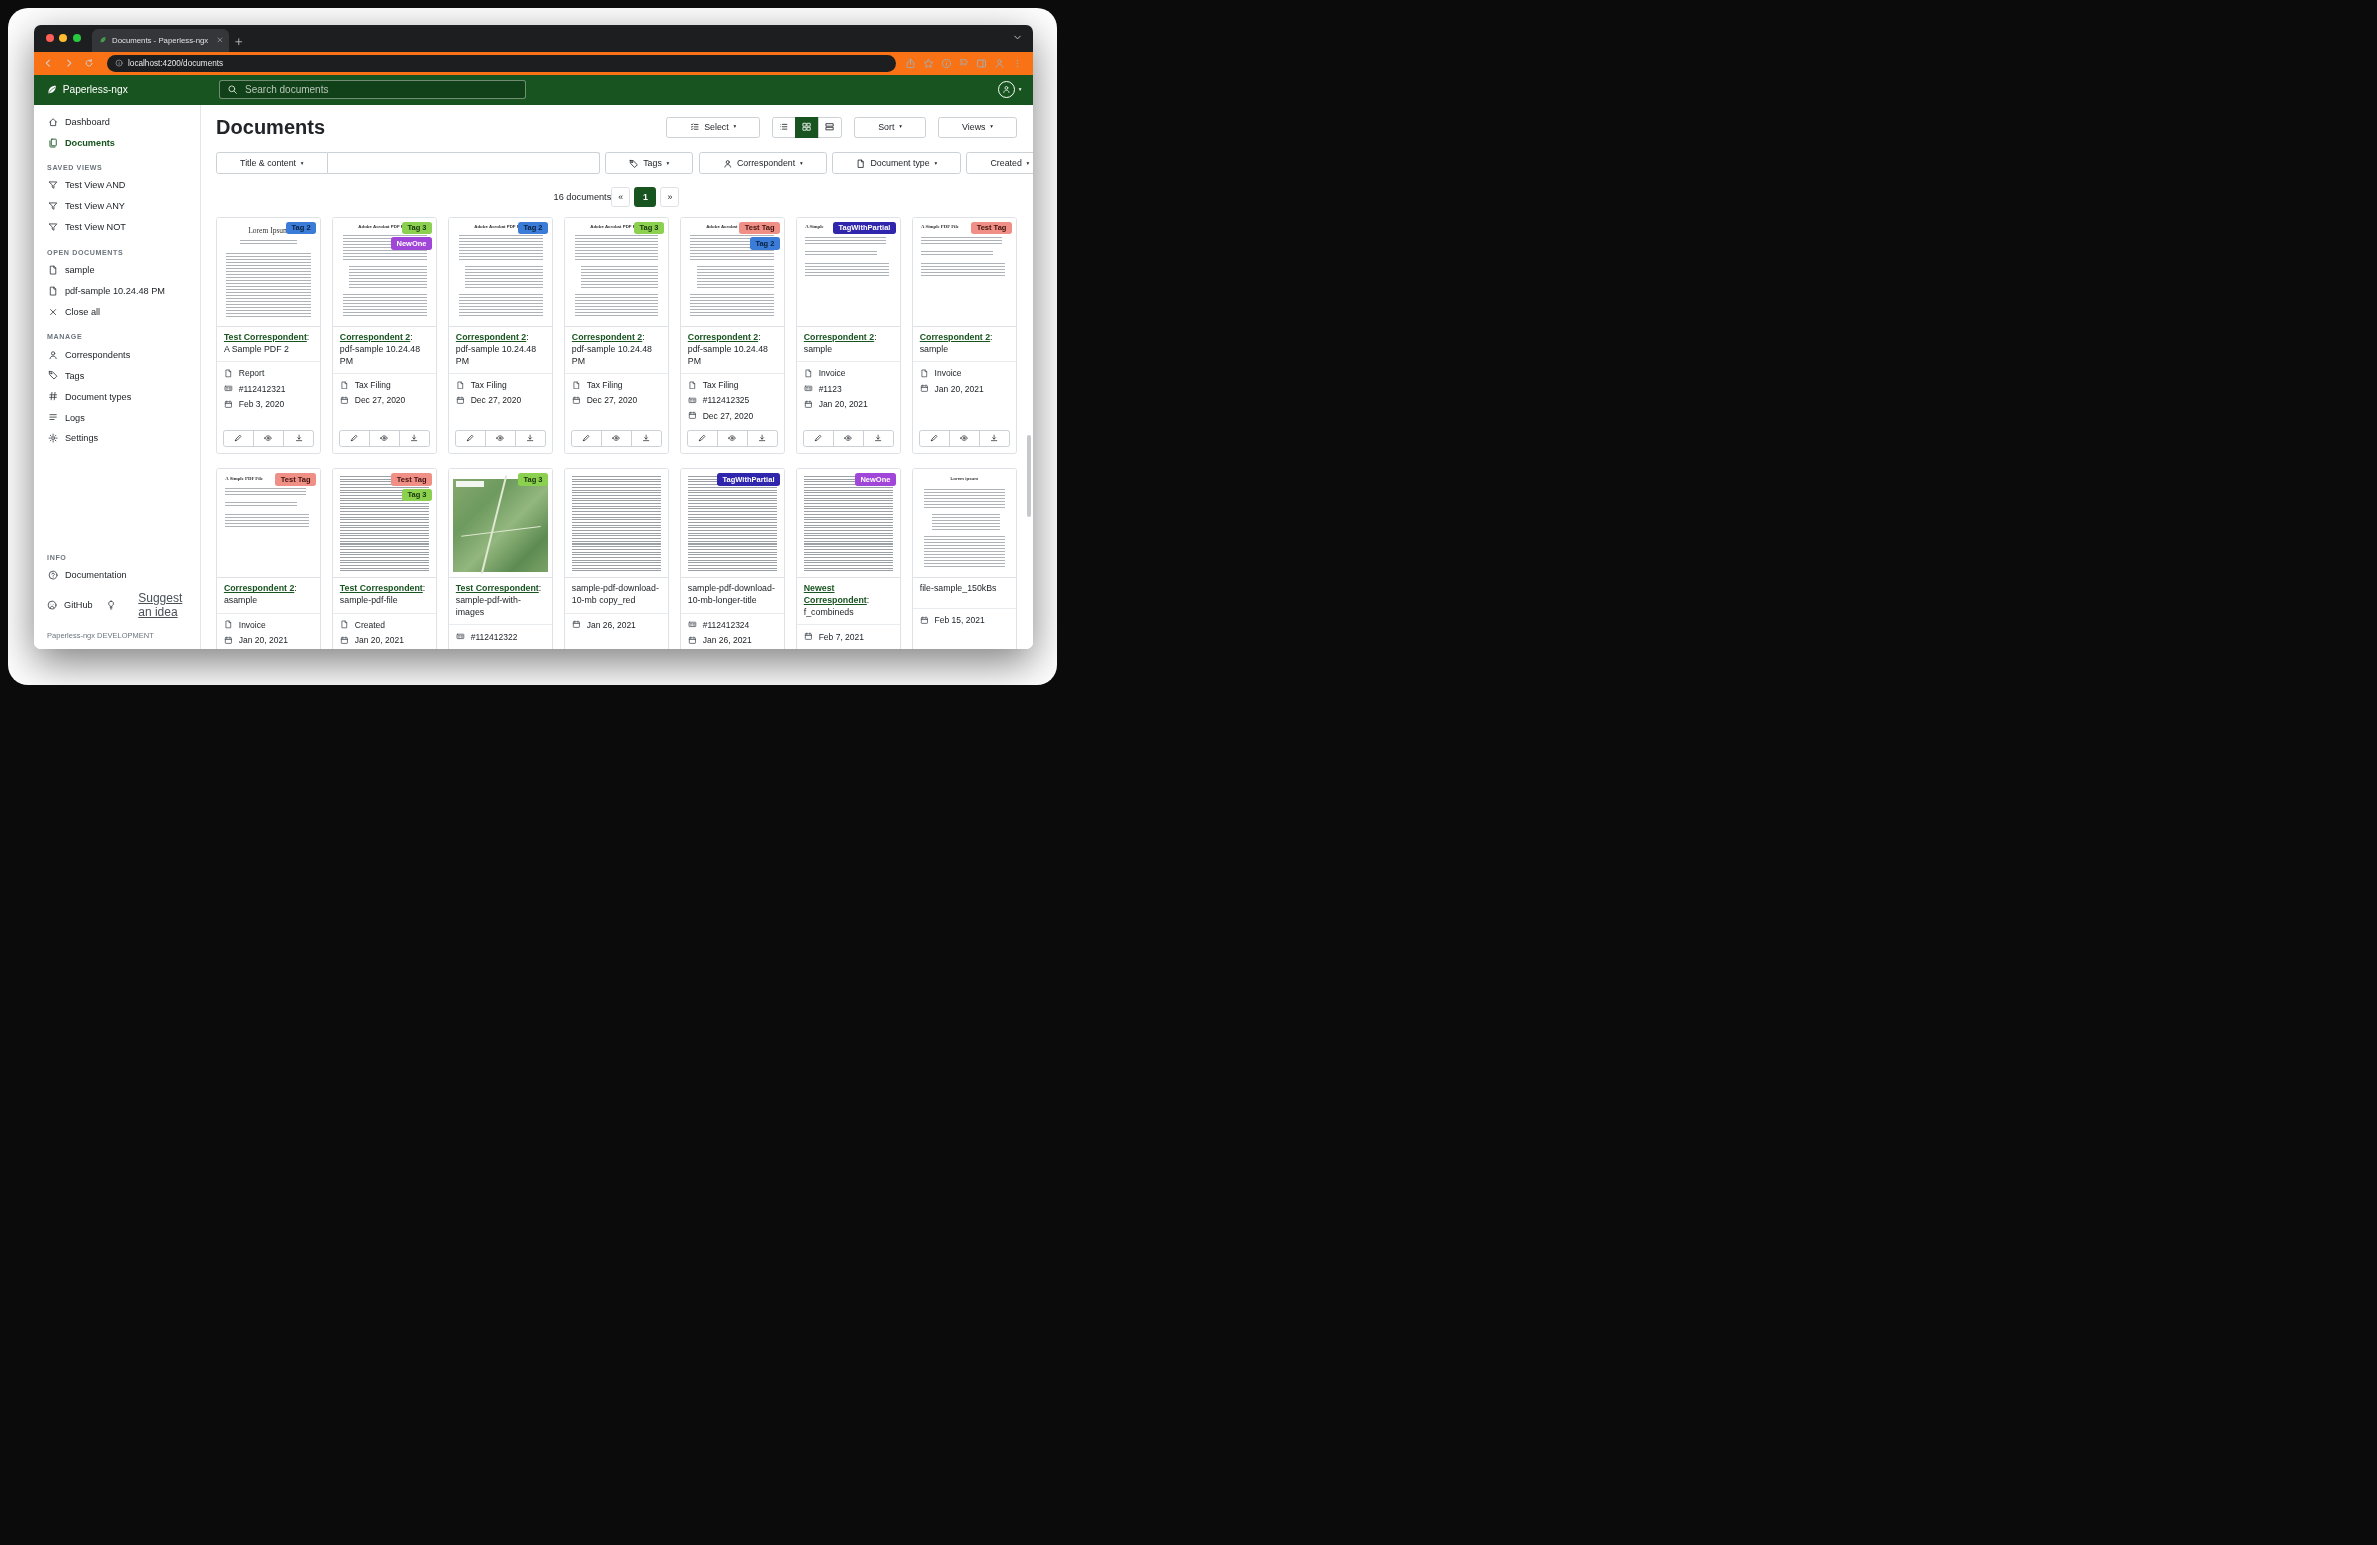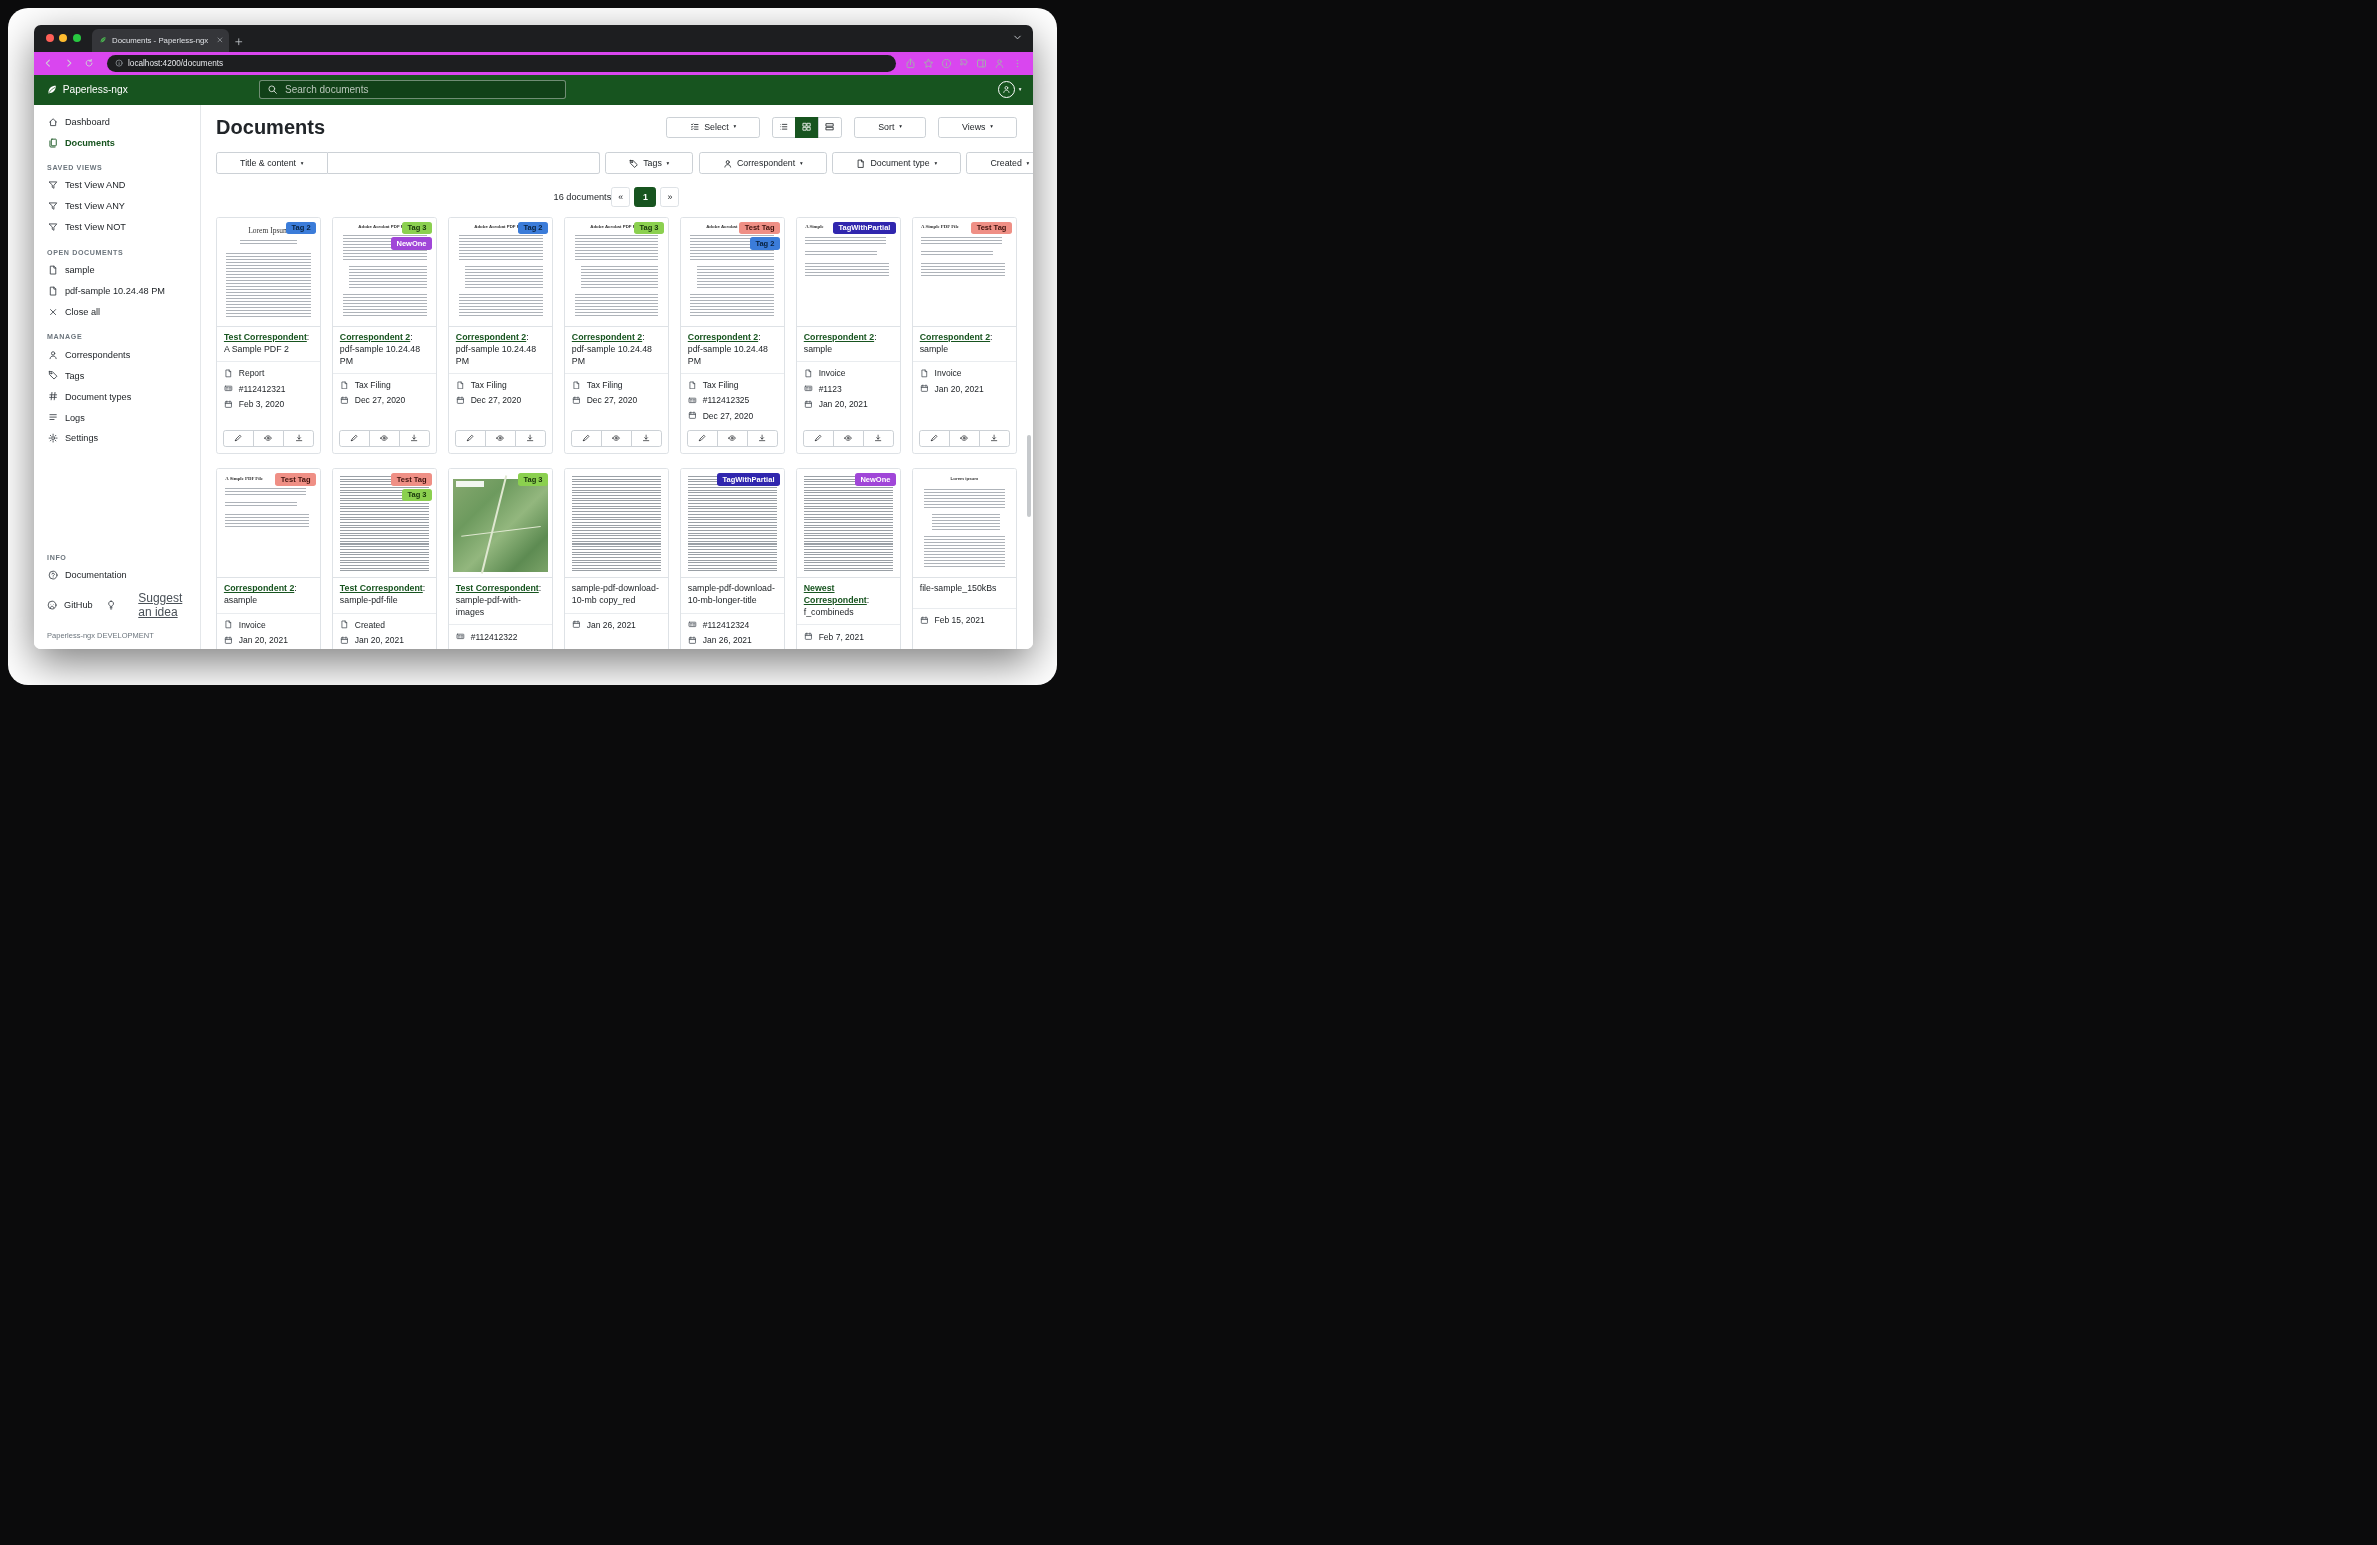--- a/index.html
+++ b/index.html
@@ -12,28 +12,28 @@
   .titlebar{height:27px;background:#1d1e20;display:flex;align-items:flex-end;flex:0 0 auto;}
   .lights{display:flex;gap:5.4px;padding:0 11px 9.5px 12.2px;}
   .light{width:8.2px;height:8.2px;border-radius:50%;}
   .l-red{background:#ff5f57;} .l-yel{background:#febc2e;} .l-grn{background:#28c840;}
   .tab{height:22.4px;width:137px;background:#35363a;border-radius:6.1px 6.1px 0 0;display:flex;align-items:center;gap:5.4px;
        padding:0 5.4px 0 6.8px;color:#dfe1e5;font-size:7.8px;white-space:nowrap;}
   .tab .ttl{flex:1;overflow:hidden;text-overflow:ellipsis;}
   .chrome-ic{display:inline-flex;align-items:center;justify-content:center;color:#a7abb0;}
   .newtab{margin:0 0 5.4px 5.4px;color:#c3c6ca;font-size:9.5px;}
   .tab-chev{margin-left:auto;margin-bottom:8.2px;margin-right:9.5px;color:#c3c6ca;}
-  .toolbar{height:23px;background:#d946ef;display:flex;align-items:center;padding:0 6.8px;gap:4.1px;flex:0 0 auto;}
+  .toolbar{height:23px;background:#f97316;display:flex;align-items:center;padding:0 6.8px;gap:4.1px;flex:0 0 auto;}
   .navbtn{color:#cfd2d6;font-size:10.2px;width:16.3px;height:16.3px;display:inline-flex;align-items:center;justify-content:center;}
   .urlbar{flex:1;height:17px;background:#1d1e20;border-radius:9.5px;margin:0 5.4px;display:flex;align-items:center;gap:4.8px;
           padding:0 8.2px;color:#e8eaed;font-size:8.2px;}
   .urlbar .chrome-ic{color:#9aa0a6;}
   .tb-right{display:flex;align-items:center;gap:6.8px;padding-right:2.7px;color:#cfd2d6;}
   
-  .appbar{height:30px;background:#17541f;display:flex;align-items:center;color:#fff;flex:0 0 auto;gap:40px;}
+  .appbar{height:30px;background:#17541f;display:flex;align-items:center;color:#fff;flex:0 0 auto;}
   .brand{width:167px;display:flex;align-items:center;gap:5.4px;padding-left:12.2px;font-size:10.2px;font-weight:500;}
   .brand .leaf{color:#fff;font-size:11.6px;display:inline-flex;}
   .hsearch{width:307px;height:19px;margin-left:18.4px;background:rgba(0,0,0,.22);border:0.7px solid rgba(255,255,255,.4);
            border-radius:2.7px;display:flex;align-items:center;gap:5.4px;padding:0 6.8px;}
   .hsearch input{background:transparent;border:0;outline:0;color:#eef3ee;font-size:10px;width:100%;font-family:inherit;}
   .hsearch input::placeholder{color:#b9c6ba;}
   .hsearch .chrome-ic{color:#cdd7cd;}
   .avatar{margin-left:auto;margin-right:11px;display:flex;align-items:center;gap:3.4px;}
   .avatar .circ{width:17px;height:17px;border-radius:50%;border:1.1px solid #fff;display:flex;align-items:center;justify-content:center;font-size:8.8px;}
   .caret{font-size:5.4px;line-height:1;}

